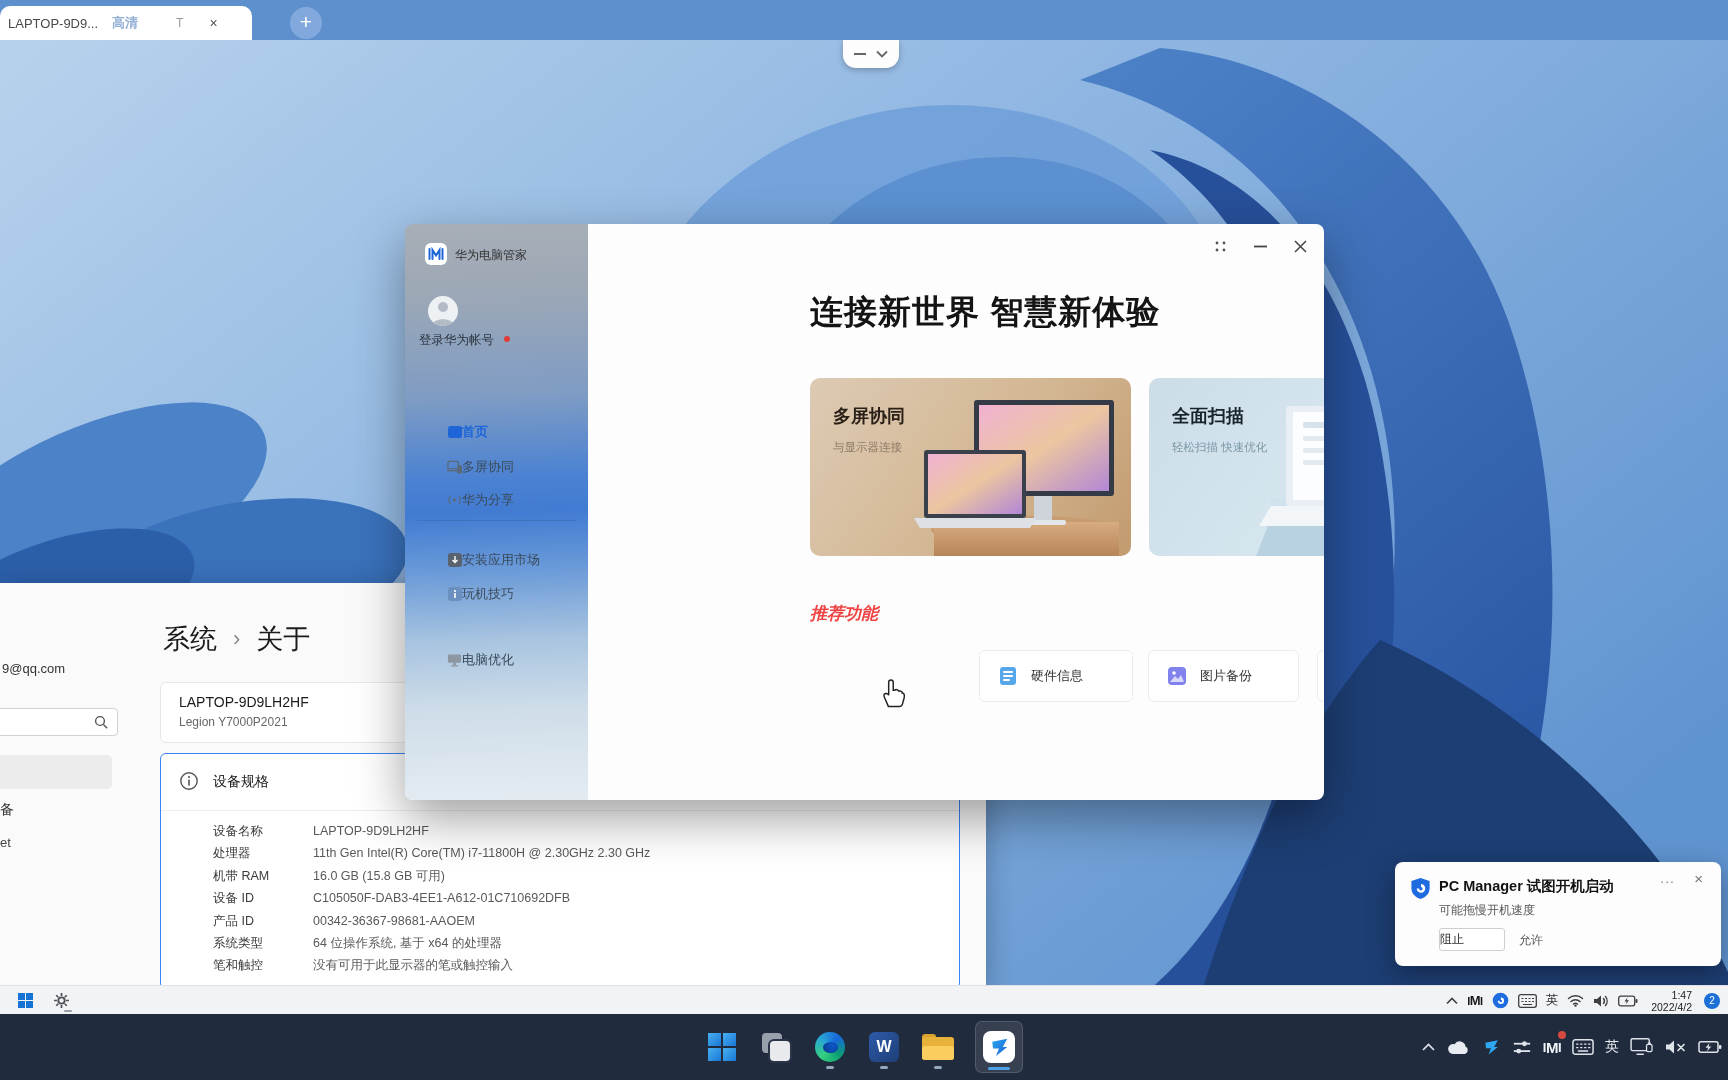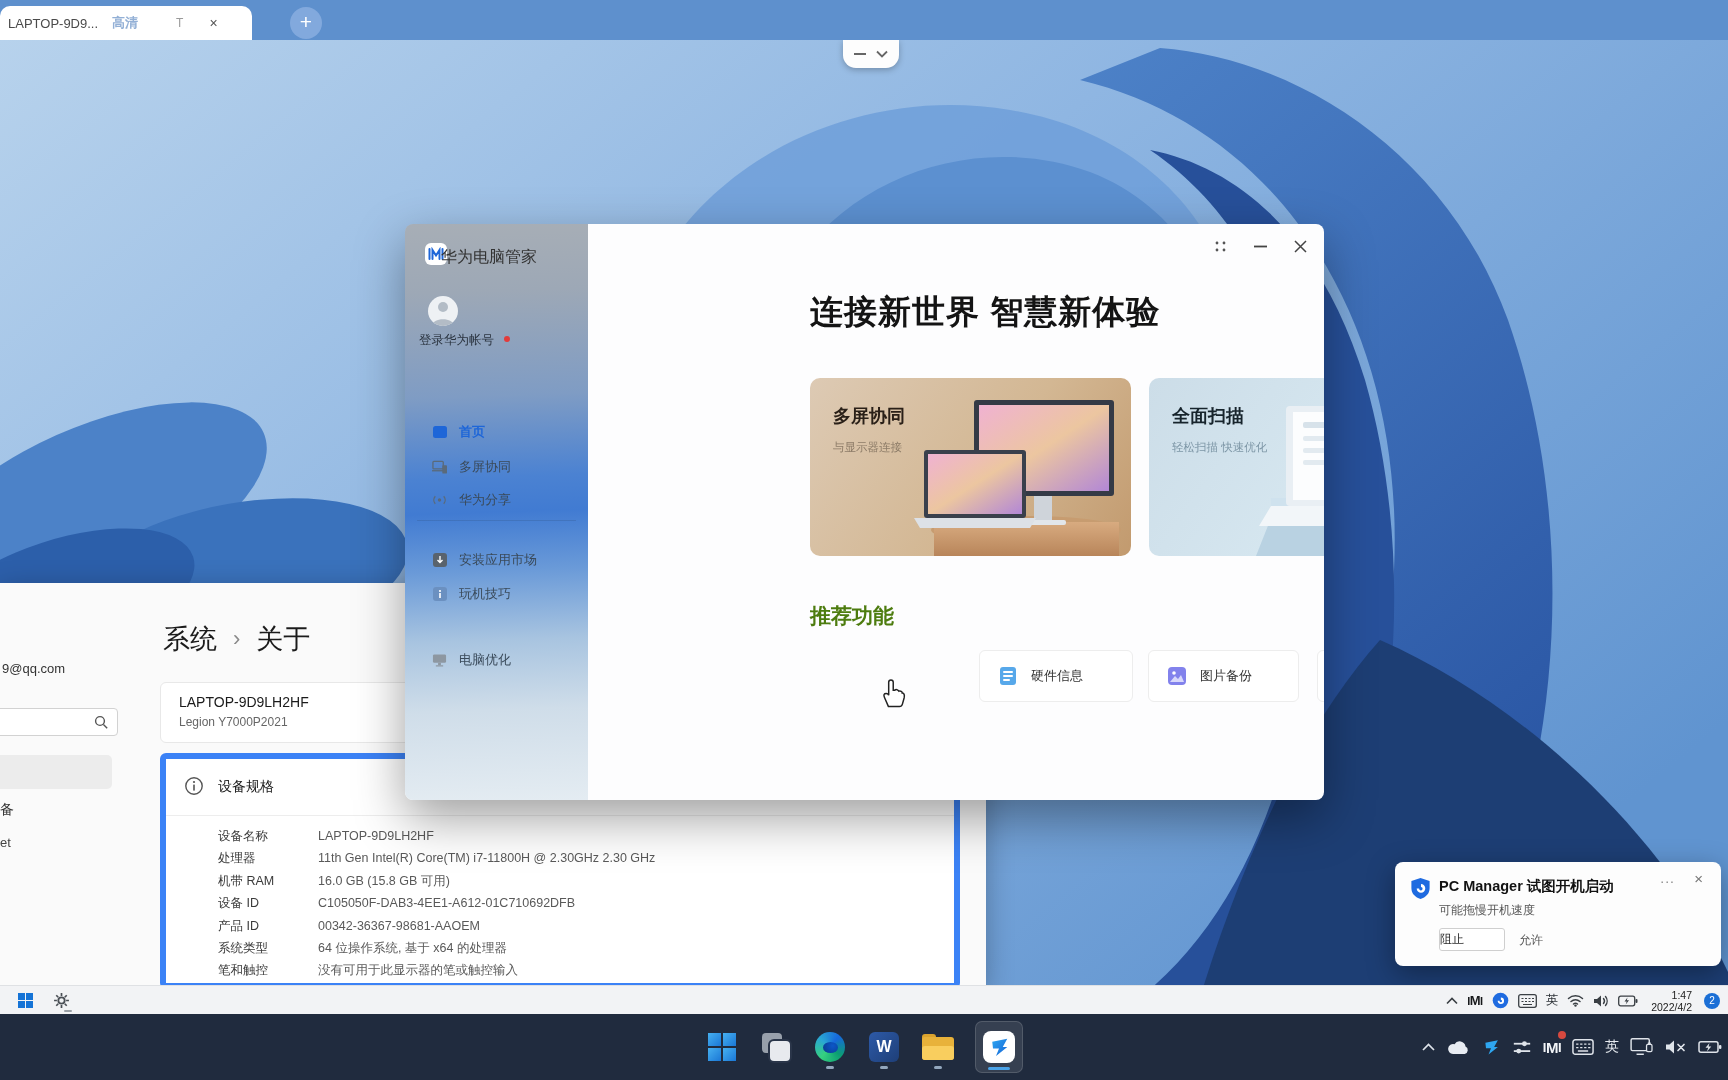--- a/index.html
+++ b/index.html
@@ -31,58 +31,58 @@
   .s-search { position:absolute; left:-34px; top:125px; width:152px; height:28px; background:#fff; border:1px solid #d2d2d2; border-radius:4px; }
   .s-search svg { position:absolute; right:8px; top:6px; }
   .s-navsel { position:absolute; left:-22px; top:172px; width:134px; height:34px; background:#ececec; border-radius:5px; }
   .s-frag1 { position:absolute; left:0; top:218px; font-size:14px; color:#333; }
   .s-frag2 { position:absolute; left:0; top:252px; font-size:13px; color:#444; }
   .breadcrumb { position:absolute; left:163px; top:38px; font-size:27px; color:#1b1b1b; display:flex; gap:16px; align-items:center; }
   .breadcrumb .sep { color:#8a8a8a; font-size:22px; }
   .devcard { position:absolute; left:160px; top:99px; width:790px; height:61px; background:#fff; border:1px solid #e8e8e8; border-radius:6px; }
   .devcard .nm { position:absolute; left:18px; top:11px; font-size:14px; color:#1b1b1b; }
   .devcard .md { position:absolute; left:18px; top:32px; font-size:12px; color:#666; }
-  .speccard { position:absolute; left:160px; top:170px; width:800px; height:236px; background:#fff; border:6px solid #3b82f6; border-radius:6px; overflow:hidden; }
+  .speccard { position:absolute; left:160px; top:170px; width:800px; height:236px; background:#fff; border:1px solid #3b82f6; border-radius:6px; overflow:hidden; }
   .spechead { position:absolute; left:0; top:0; width:100%; height:56px; }
   .spechead svg { position:absolute; left:18px; top:17px; }
   .spechead .t { position:absolute; left:52px; top:19px; font-size:14px; color:#1b1b1b; }
   .specdiv { position:absolute; left:0; top:56px; width:100%; height:1px; background:#ededed; }
   .specrows { position:absolute; left:52px; top:66px; right:10px; }
   .specrow { display:flex; line-height:22.4px; }
   .specrow .lb { width:100px; font-size:12.5px; color:#3a3a3a; flex:none; }
   .specrow .vl { font-size:12.5px; color:#595959; white-space:nowrap; }
 
   
   .pcm { position:absolute; left:405px; top:184px; width:919px; height:576px; border-radius:8px; overflow:hidden; box-shadow:0 18px 50px rgba(0,0,0,.38); }
   .pcm-side { position:absolute; left:0; top:0; width:183px; height:100%;
     background:linear-gradient(178deg,#a7aeb6 0%,#9da8b6 12%,#7f9cc4 30%,#4b82d2 44%,#417bd2 50%,#6a9ad8 60%,#a8c4e0 72%,#cfdde9 84%,#e4ecf2 100%); }
   .pcm-main { position:absolute; left:183px; top:0; right:0; bottom:0; background:#fdfdfe; }
   .pcm-logo { position:absolute; left:20px; top:19px; width:22px; height:22px; background:#fff; border-radius:6px; display:flex; align-items:center; justify-content:center; }
-  .pcm-appname { position:absolute; left:36px; top:23px; font-size:16px; color:#333; }
+  .pcm-appname { position:absolute; left:50px; top:23px; font-size:12px; color:#333; }
   .pcm-avatar { position:absolute; left:23px; top:72px; width:30px; height:30px; border-radius:50%; background:#eef1f4; overflow:hidden; }
   .pcm-login { position:absolute; left:14px; top:108px; font-size:12.5px; color:#2b3440; }
   .pcm-reddot { position:absolute; left:99px; top:112px; width:6px; height:6px; border-radius:50%; background:#e23b3b; }
-  .nav-item { position:absolute; left:0; width:183px; height:26px; display:flex; align-items:center; padding-left:27px; gap:12px; font-size:13px; color:#3a4a5a; }
+  .nav-item { position:absolute; left:0; width:183px; height:26px; display:flex; align-items:center; padding-left:42px; font-size:13px; color:#3a4a5a; }
   .nav-item .ni { width:15px; height:15px; flex:none; display:flex; align-items:center; justify-content:center; }
   .nav-item.sel { color:#1e66d8; font-weight:bold; }
   .side-div { position:absolute; left:12px; top:296px; width:159px; height:1px; background:rgba(30,40,60,.14); }
   .pcm-controls { position:absolute; right:16px; top:8px; display:flex; gap:24px; align-items:center; height:28px; }
   .pcm-controls .c { width:16px; height:16px; display:flex; align-items:center; justify-content:center; color:#444; }
   .hero { position:absolute; left:222px; top:66px; font-size:33px; font-weight:bold; color:#141414; letter-spacing:1px; }
   .bigcard { position:absolute; top:154px; height:178px; border-radius:10px; overflow:hidden; }
   .card1 { left:222px; width:321px; background:linear-gradient(125deg,#ddcab4 0%,#d3b793 55%,#c29a6e 100%); }
   .card2 { left:561px; width:317px; background:linear-gradient(125deg,#ccdde8 0%,#d6e7f0 60%,#dcedf5 100%); }
   .bigcard .ct { position:absolute; left:23px; top:26px; font-size:18px; font-weight:bold; }
   .card1 .ct { color:#2a2018; }
   .card2 .ct { color:#17242c; }
   .bigcard .cs { position:absolute; left:23px; top:62px; font-size:11.5px; }
   .card1 .cs { color:#8d7c68; }
   .card2 .cs { color:#7d96a6; }
   .bigcard svg.illus { position:absolute; right:0; bottom:0; }
-  .rec-title { position:absolute; left:222px; top:378px; font-size:21px; font-weight:bold; color:#4d7c0f; }
+  .rec-title { position:absolute; left:222px; top:378px; font-size:17px; font-weight:bold; color:#ef4444;font-style:italic; }
   .feat { position:absolute; top:426px; height:52px; background:#fff; border:1px solid #ededed; border-radius:6px; display:flex; align-items:center; padding-left:18px; gap:13px; }
   .feat .fl { font-size:13px; color:#333; }
   .fi { width:20px; height:20px; flex:none; position:relative; }
 
   
   .popup { position:absolute; left:1395px; top:822px; width:326px; height:104px; background:#fdfdfd; border-radius:8px; box-shadow:0 8px 28px rgba(0,0,0,.35); }
   .popup .ttl { position:absolute; left:44px; top:15px; font-size:14.5px; font-weight:bold; color:#121212; }
   .popup .sub { position:absolute; left:44px; top:40px; font-size:12px; color:#555; }
   .popup .shield { position:absolute; left:14px; top:14px; }
   .popup .more { position:absolute; right:46px; top:8px; color:#8a8a8a; font-size:14px; letter-spacing:1px; }

